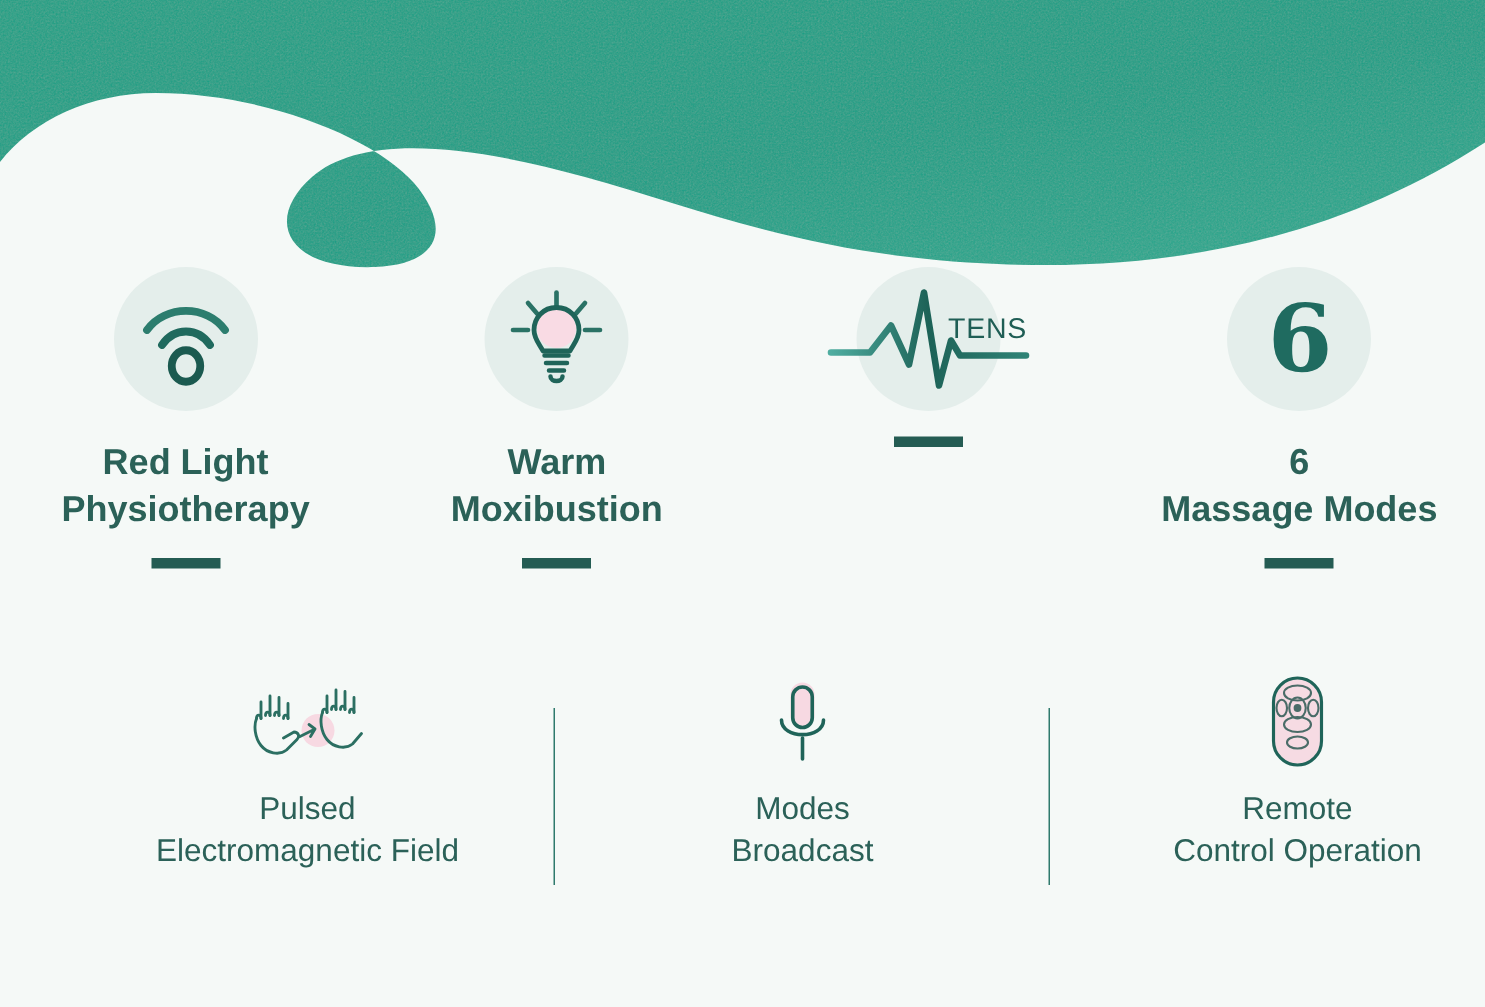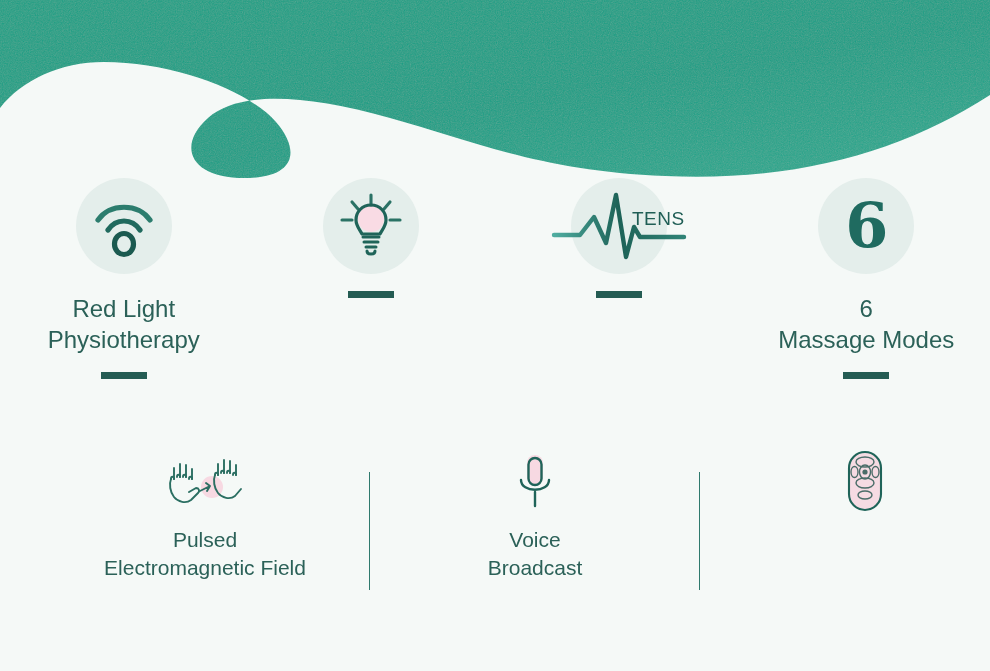--- a/index.html
+++ b/index.html
@@ -80,21 +80,21 @@
     letter-spacing: -1px;
   }
 
   .primary-label {
     margin-top: 20px;
     font-size: 24px;
     line-height: 1.28;
     color: #2b6158;
     text-align: center;
     white-space: pre-line;
-    font-weight: 400;
+    font-weight: 700;
   }
   .underline-bar {
     margin-top: 17px;
     width: 46px;
     height: 7px;
     background: #245c53;
   }
 
   
   .sec-icon {
@@ -198,20 +198,22 @@
               <line x1="52" y1="9" x2="46" y2="16"></line>
               <line x1="4" y1="27" x2="14" y2="27"></line>
               <line x1="62" y1="27" x2="52" y2="27"></line>
             </g>
             <path d="M33 12 C24 12 18 19 18 27 C18 33 22 37 24 41 L42 41 C44 37 48 33 48 27 C48 19 42 12 33 12 Z" fill="none" stroke="#1f6459" stroke-width="3.2" stroke-linejoin="round"></path>
             <path d="M25 44 L41 44 M26 49 L40 49 M28 54 L38 54" stroke="#1f6459" stroke-width="3" stroke-linecap="round"></path>
             <path d="M29 58 C29 62 37 62 37 58" fill="none" stroke="#1f6459" stroke-width="3" stroke-linecap="round"></path>
           </svg>
         </span>
       </div>
+      <div class="primary-label">Warm
+Moxibustion</div>
       <div class="underline-bar"></div>
     </div>
 
     <div class="cell">
       <div class="badge">
         <span>
           <svg width="130" height="78" viewBox="0 0 130 78">
             <defs>
               <linearGradient id="pulseGrad" x1="0" y1="0" x2="1" y2="0">
                 <stop offset="0%" stop-color="#4fada0"></stop>
@@ -264,35 +266,37 @@
 
     <div class="cell">
       <div class="sec-icon">
         <svg width="44" height="58" viewBox="0 0 44 58">
           <rect x="14" y="3" width="16" height="30" rx="8" fill="#f7d9e2"></rect>
           <rect x="15.5" y="6" width="13" height="27" rx="6.5" fill="none" stroke="#1f6459" stroke-width="2.4"></rect>
           <path d="M8 28 C8 41 36 41 36 28" fill="none" stroke="#1f6459" stroke-width="2.4" stroke-linecap="round"></path>
           <line x1="22" y1="40" x2="22" y2="54" stroke="#1f6459" stroke-width="2.4" stroke-linecap="round"></line>
         </svg>
       </div>
-      <div class="secondary-label">Voice
+      <div class="secondary-label">Modes
 Broadcast</div>
       <div class="divider"></div>
     </div>
 
     <div class="cell">
       <div class="sec-icon">
         <svg width="40" height="62" viewBox="0 0 40 62">
           <rect x="4" y="2" width="32" height="58" rx="16" fill="#f6dbe3" stroke="#1f6459" stroke-width="2.1"></rect>
           <ellipse cx="20" cy="12" rx="9" ry="5" fill="none" stroke="#4a6c68" stroke-width="1.4"></ellipse>
           <ellipse cx="20" cy="22" rx="5.5" ry="7" fill="none" stroke="#4a6c68" stroke-width="1.4"></ellipse>
           <ellipse cx="9.5" cy="22" rx="3.5" ry="5.5" fill="none" stroke="#4a6c68" stroke-width="1.4"></ellipse>
           <ellipse cx="30.5" cy="22" rx="3.5" ry="5.5" fill="none" stroke="#4a6c68" stroke-width="1.4"></ellipse>
           <ellipse cx="20" cy="33" rx="9" ry="5" fill="none" stroke="#4a6c68" stroke-width="1.4"></ellipse>
           <circle cx="20" cy="22" r="2.6" fill="#4a6c68"></circle>
           <ellipse cx="20" cy="45" rx="7" ry="4" fill="none" stroke="#4a6c68" stroke-width="1.4"></ellipse>
         </svg>
       </div>
+      <div class="secondary-label">Remote
+Control Operation</div>
 
     </div>
   </div>
 
 </div>
 
 </body></html>

